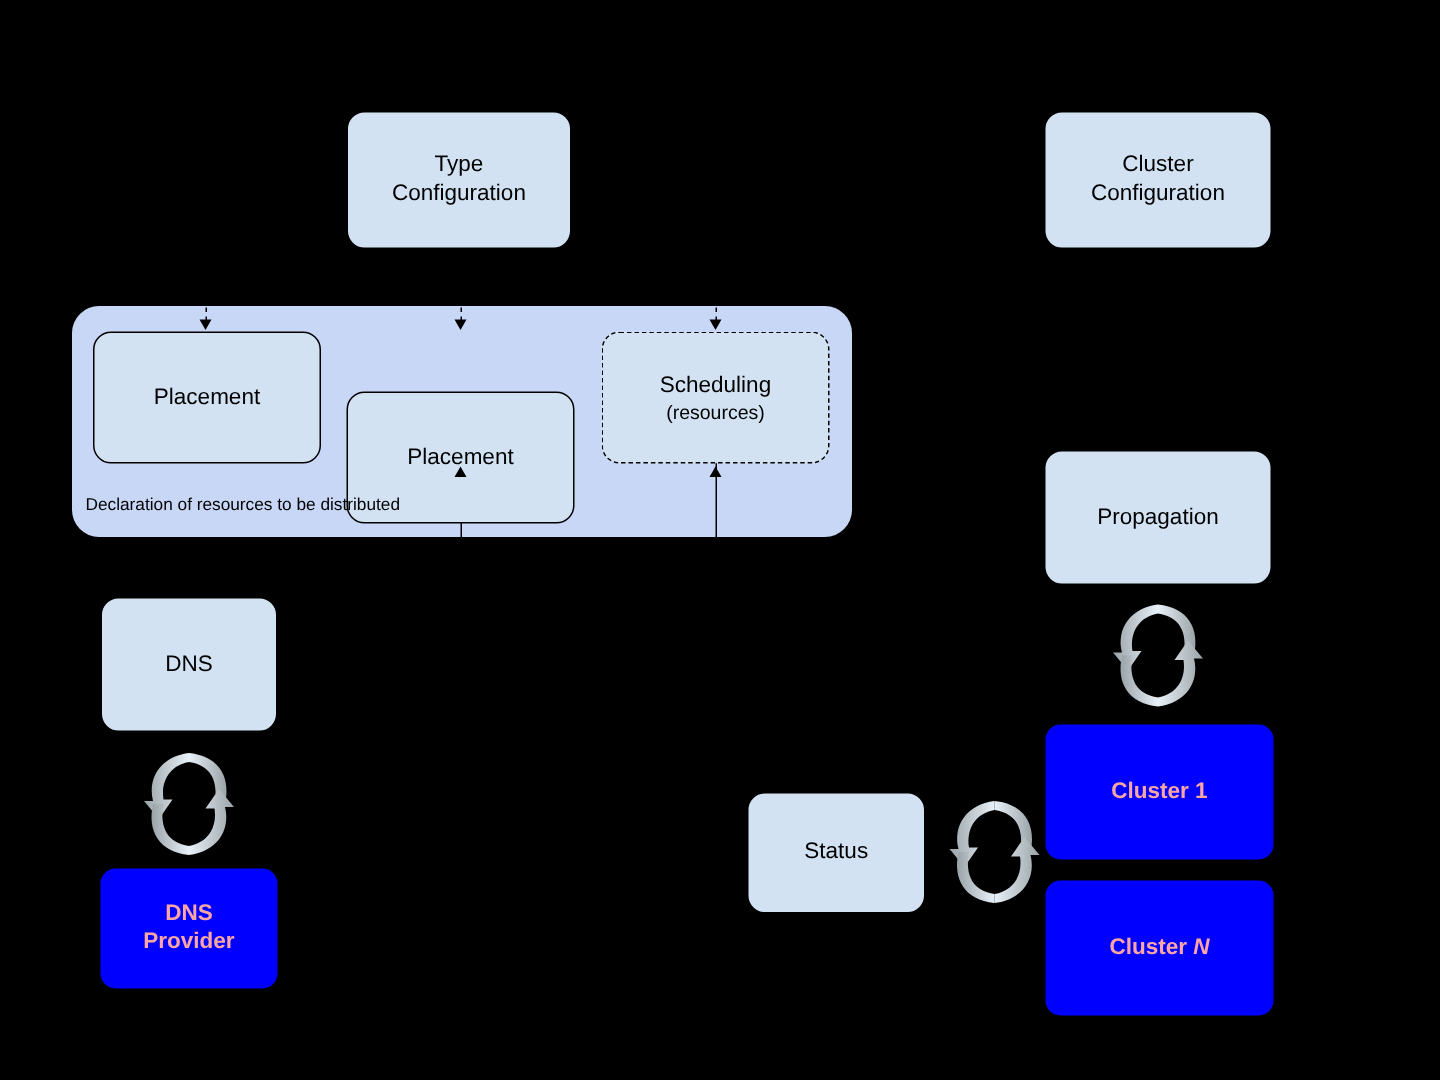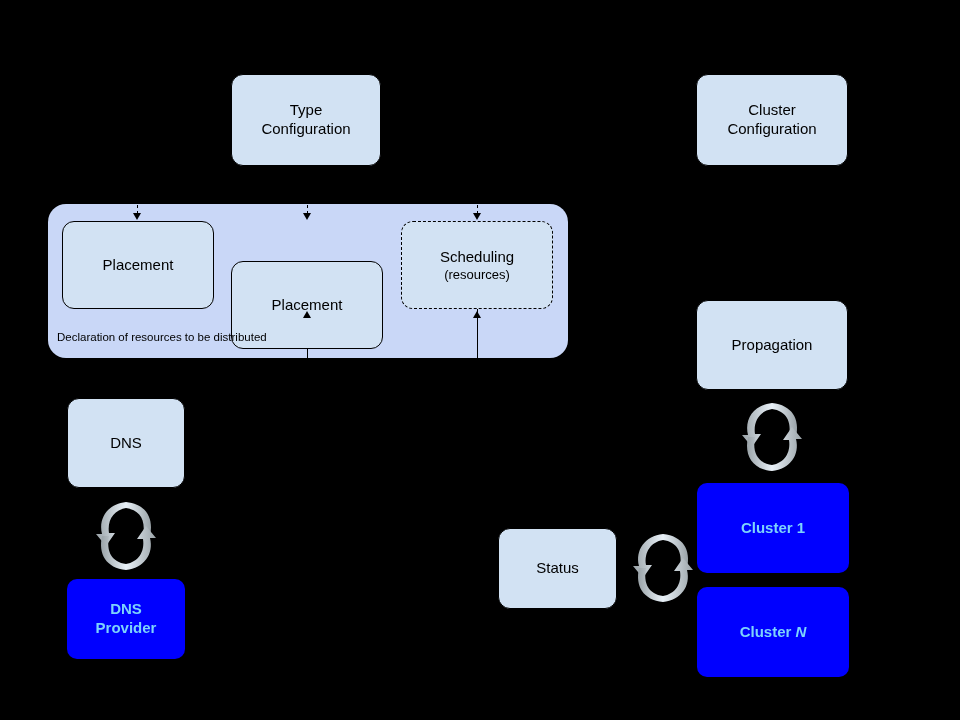--- a/index.html
+++ b/index.html
@@ -38,21 +38,21 @@
   .node.outlined {
     border: 1px solid #000000;
     background: #d2e2f3;
   }
   .node.dashed {
     border: 1px dashed #000000;
     background: #d2e2f3;
   }
   .node.blue {
     background: #0000ff;
-    color: #7dd3fc;
+    color: #fca5a5;
     font-weight: bold;
     border: none;
     border-radius: 10px;
   }
   .node .label {
     display: block;
     white-space: pre-line;
   }
   .node .sublabel {
     display: block;

